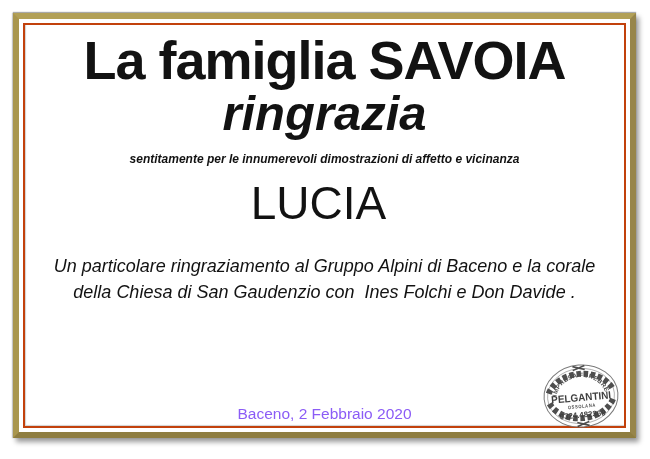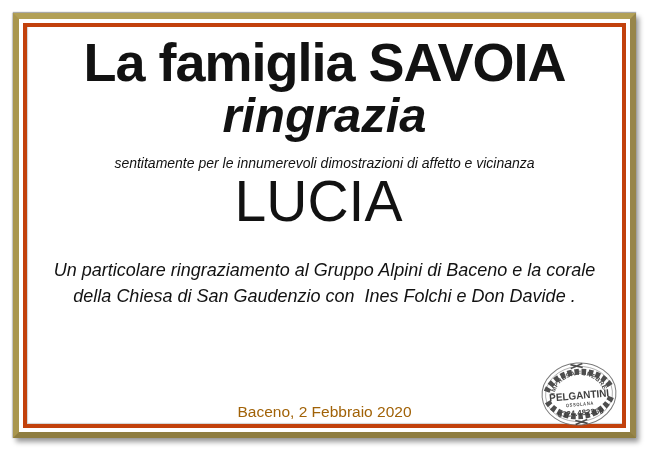--- a/index.html
+++ b/index.html
@@ -13,37 +13,37 @@
   
   .frame {
     position:absolute; left:13px; top:13px; right:14px; bottom:21px;
     background:#ffffff;
     border:6px solid #a9964e;
     border-color:#b2a057 #97854a #8e7d40 #a9964e;
     box-shadow:3px 4px 5px rgba(0,0,0,0.40), 0 -1px 1px rgba(110,110,110,0.55), -1px 0 1px rgba(140,140,140,0.35);
   }
   .inner {
     position:absolute; left:4px; top:4px; right:4px; bottom:4px;
-    border:4px solid #c2410c;
+    border:2px solid #c2410c;
     box-shadow:inset 1px -1px 1px rgba(0,0,0,0.18);
   }
   .content {
     position:absolute; left:0; top:0; right:0; bottom:0;
     text-align:center; color:#121212;
   }
 
   .family   { margin-top:8px;  font-size:54px;   font-weight:bold; line-height:1.0; letter-spacing:-1px; }
   .thanks   { margin-top:2px;  font-size:49px;   font-weight:bold; font-style:italic; line-height:1.0; }
-  .msg      { margin-top:13px; font-size:14px; font-style:italic; line-height:1.45; }
-  .name     { font-size:57px;   font-weight:400; line-height:1.0; transform:translateX(-6px); }
+  .msg      { margin-top:13px; font-size:12px; font-style:italic; line-height:1.45;font-weight:bold; }
+  .name     { margin-top:12px; font-size:46px;   font-weight:400; line-height:1.0; transform:translateX(-6px); }
   .ack      { margin-top:27px; font-size:18px; font-style:italic; line-height:1.45; }
   .line     { display:block; white-space:pre-wrap; }
   .dateline {
     position:absolute; left:0; right:0; bottom:3px;
-    font-size:15.5px; letter-spacing:0; color:#a16207;
+    font-size:15.5px; letter-spacing:0; color:#8b5cf6;
   }
 
   .stamp {
     position:absolute; right:4px; bottom:-4px;
     width:78px; height:68px;
     transform:rotate(-4deg);
     opacity:0.92;
   }
 </style>
 </head>

